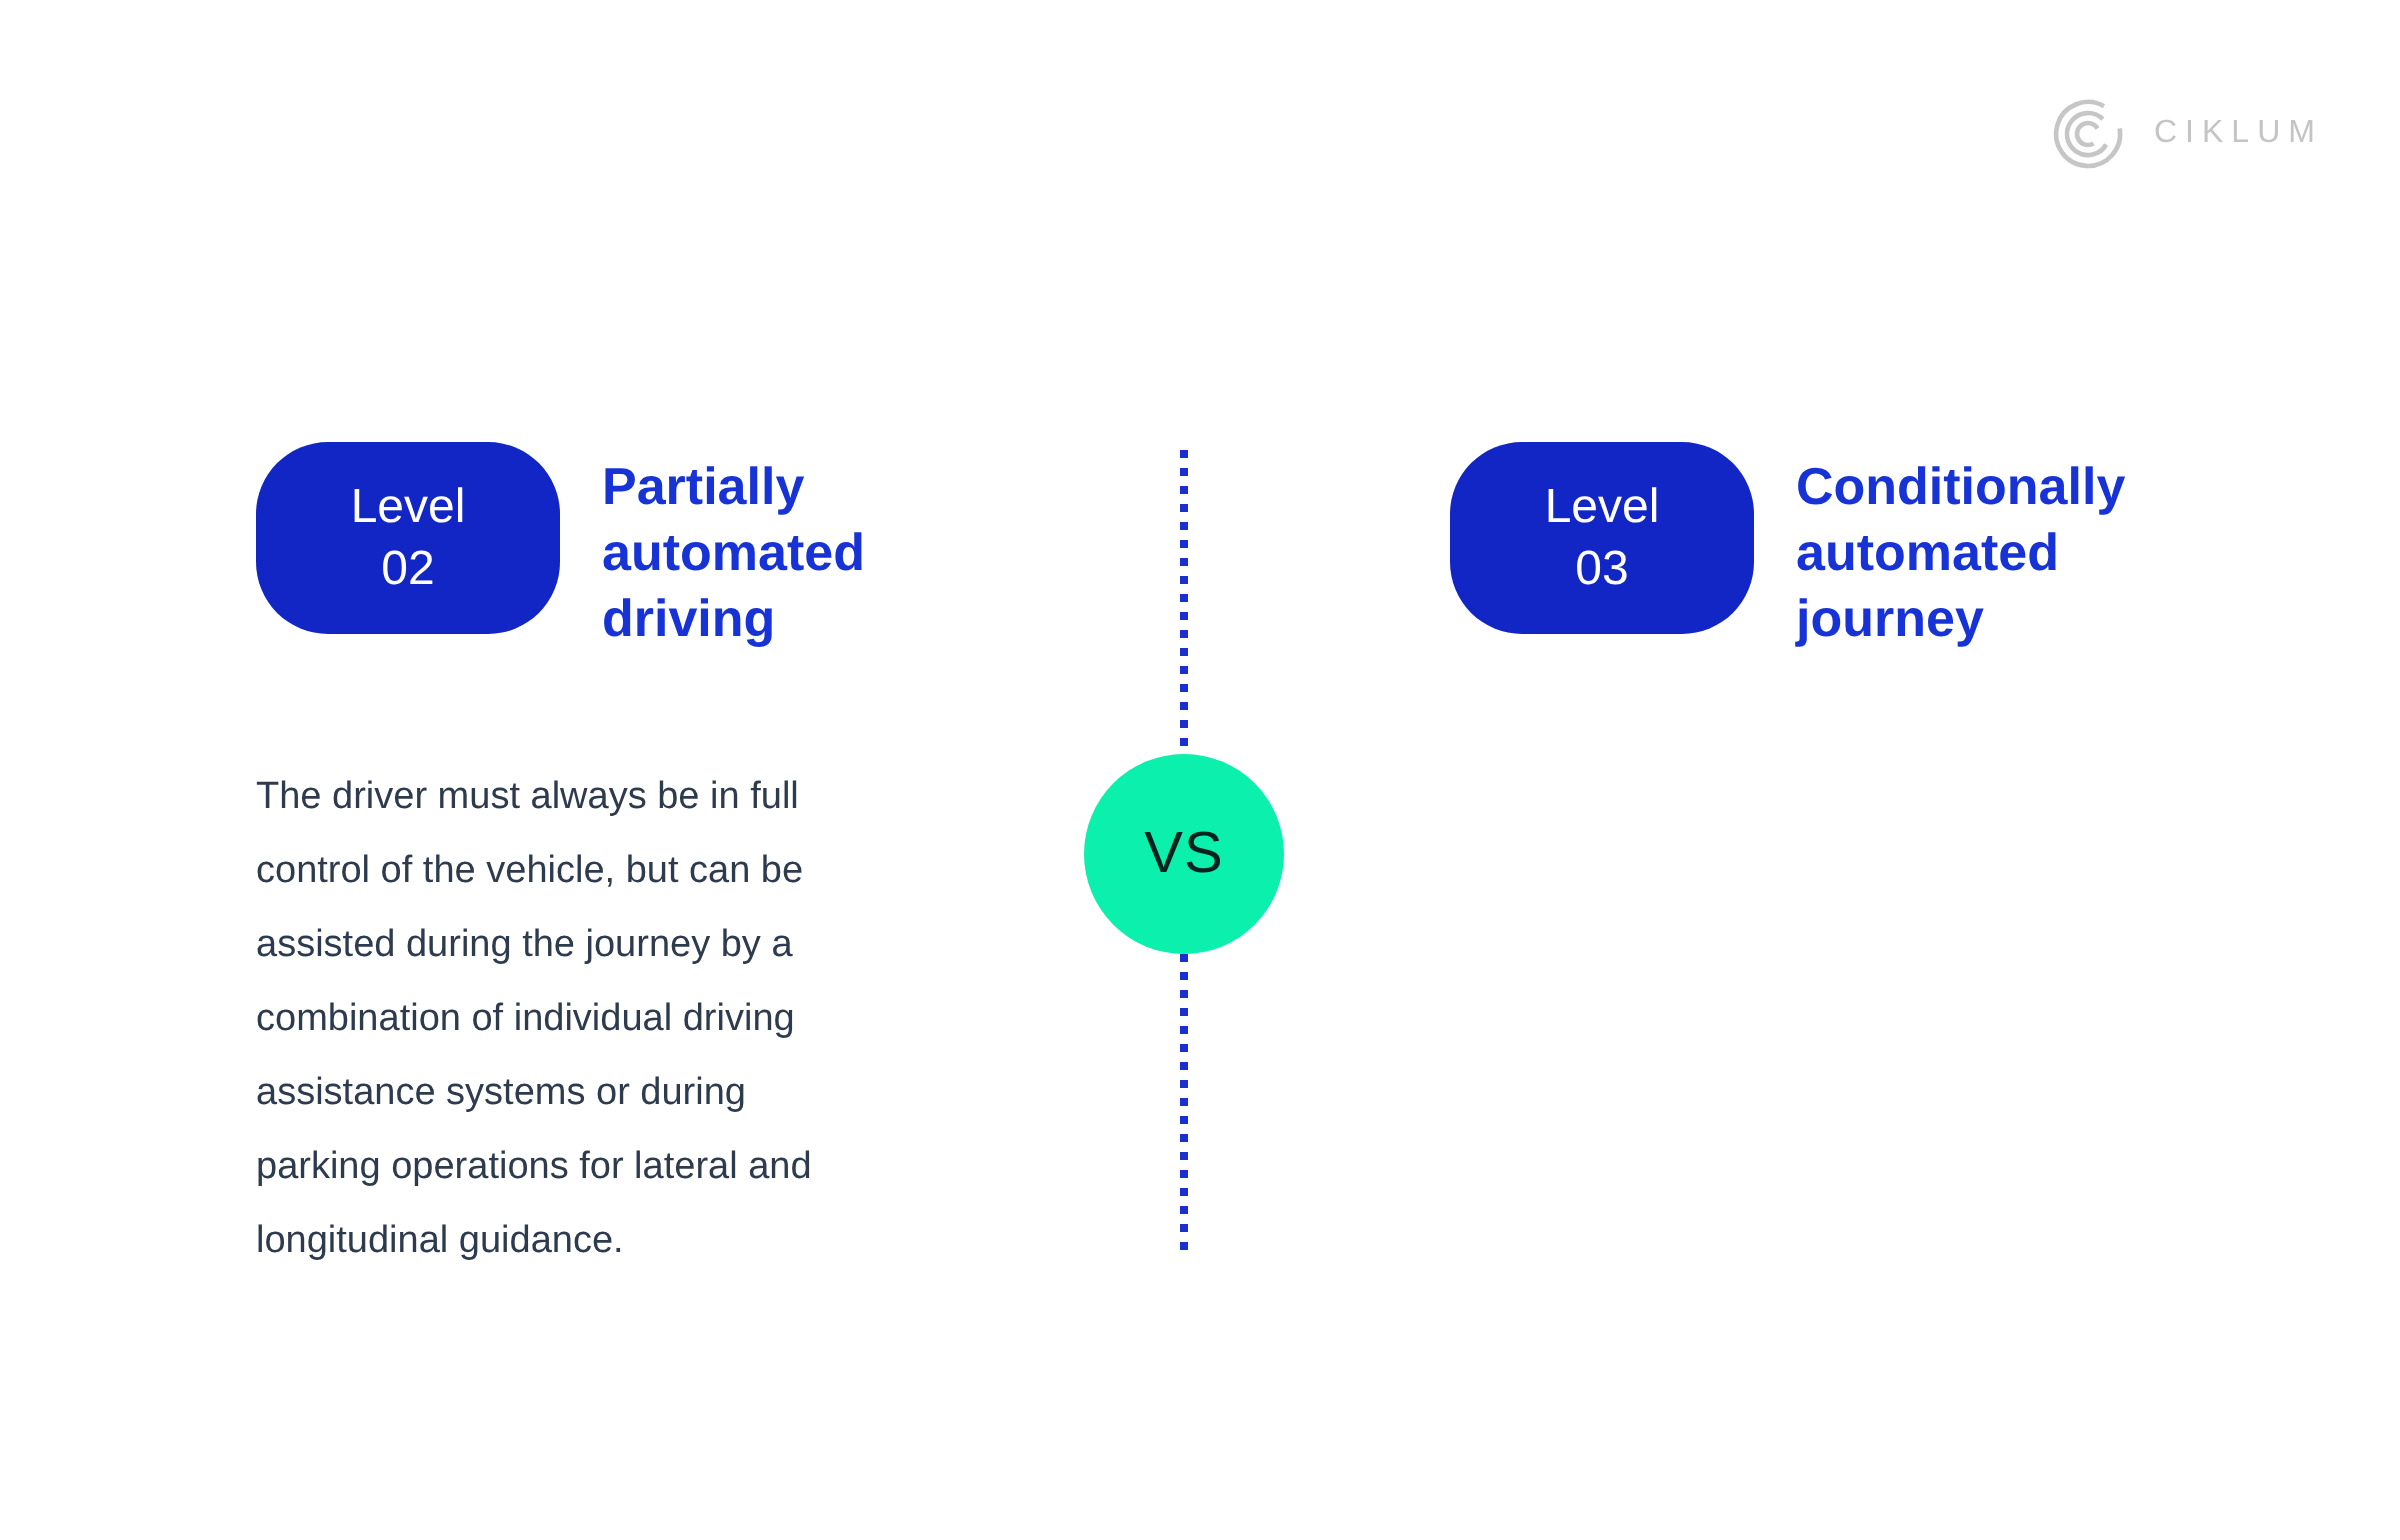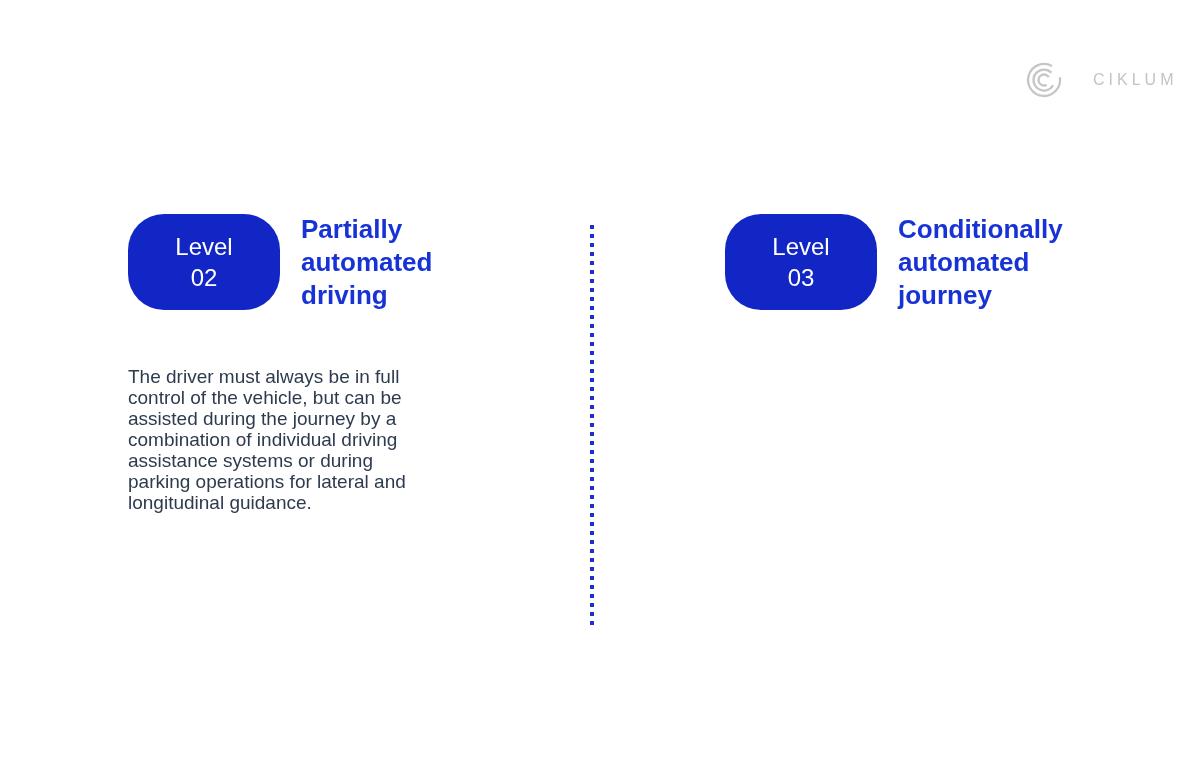--- a/index.html
+++ b/index.html
@@ -13,24 +13,24 @@
     width: 1200px;
     height: 770px;
     background: #ffffff;
     overflow: hidden;
   }
 
   
   .logo {
     position: absolute;
     left: 1024px;
-    top: 60px;
+    top: 47px;
     display: flex;
     align-items: center;
-    gap: 29px;
+    gap: 13px;
   }
   .logo-mark svg { display: block; }
   .logo-text {
     font-size: 16px;
     font-weight: 400;
     letter-spacing: 4px;
     color: var(--logo-gray, #c4c4c4);
   }
 
   
@@ -56,31 +56,31 @@
     color: #ffffff;
     display: flex;
     align-items: center;
     justify-content: center;
     text-align: center;
     font-size: 24px;
     line-height: 31px;
     white-space: pre-line;
   }
   .card-title {
-    margin-top: 2px;
+    margin-top: 16px;
     font-size: 26px;
     font-weight: 700;
     line-height: 33px;
     color: var(--title-blue, #1733d6);
     white-space: pre-line;
   }
   .card-body {
     margin-top: 54px;
     font-size: 19px;
-    line-height: 21px;
+    line-height: 37px;
     color: var(--body-text, #2e3b4e);
     white-space: pre-line;
   }
 
   
   .divider-line {
     position: absolute;
     left: 590px;
     top: 225px;
     width: 4px;
@@ -146,14 +146,15 @@
     <div class="card-top">
       <div class="level-badge">Level
 03</div>
       <div class="card-title">Conditionally
 automated
 journey</div>
     </div>
   </div>
 
   <div class="divider-line"></div>
+  <div class="vs-circle">VS</div>
 
 </div>
 
 </body></html>

